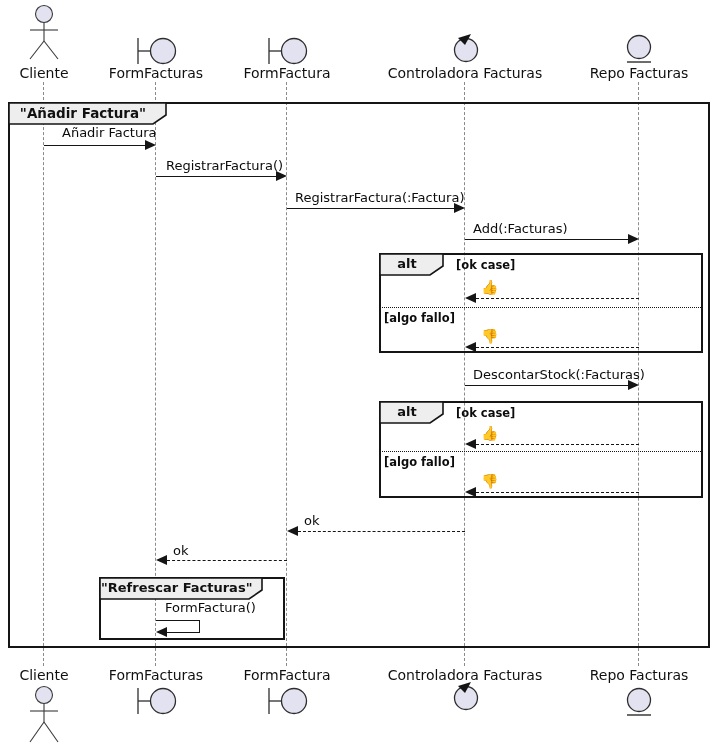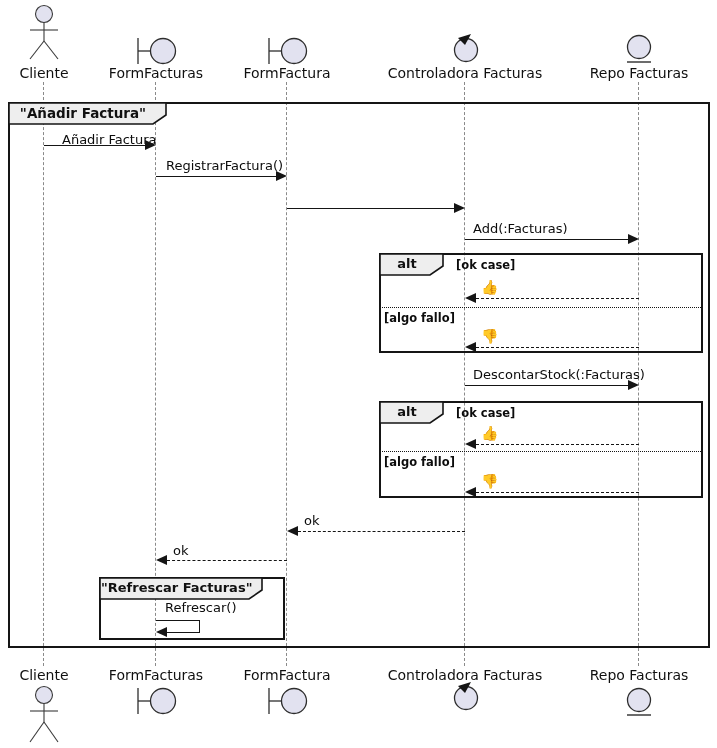--- a/index.html
+++ b/index.html
@@ -67,28 +67,29 @@
   <div class="plabel" style="left:207px;top:65px">FormFactura</div>
   <div class="plabel" style="left:385px;top:65px">Controladora Facturas</div>
   <div class="plabel" style="left:559px;top:65px">Repo Facturas</div>
 
   <div class="frame" style="left:8px;top:102px;width:702px;height:546px"></div>
   <svg class="pent" style="left:8px;top:102px" width="160" height="23">
     <polygon points="1,1 158,1 158,13 145,22 1,22" fill="#EEEEEE" stroke="#151515" stroke-width="1.6"></polygon>
   </svg>
   <div class="pent-text" style="left:10px;top:105px;width:146px;font-size:13.5px">"Añadir Factura"</div>
 
-  <div class="msg" style="left:62px;top:132px">Añadir Factura</div>
+  <div class="msg" style="left:62px;top:125px">Añadir Factura</div>
   <div class="line" style="left:44px;top:145px;width:104px"></div>
   <div class="ah r" style="left:145px;top:140px"></div>
 
   <div class="msg" style="left:166px;top:158px">RegistrarFactura()</div>
   <div class="line" style="left:156px;top:176px;width:123px"></div>
   <div class="ah r" style="left:276px;top:171px"></div>
 
+  <div class="msg" style="left:295px;top:190px">RegistrarFactura(:Factura)</div>
   <div class="line" style="left:287px;top:208px;width:170px"></div>
   <div class="ah r" style="left:454px;top:203px"></div>
 
   <div class="msg" style="left:473px;top:221px">Add(:Facturas)</div>
   <div class="line" style="left:465px;top:239px;width:166px"></div>
   <div class="ah r" style="left:628px;top:234px"></div>
 
   <div class="frame" style="left:379px;top:253px;width:324px;height:100px"></div>
   <svg class="pent" style="left:379px;top:253px" width="66" height="23">
     <polygon points="1,1 64,1 64,13 51,22 1,22" fill="#EEEEEE" stroke="#151515" stroke-width="1.6"></polygon>
@@ -130,21 +131,21 @@
   <div class="msg" style="left:173px;top:543px">ok</div>
   <div class="line ret" style="left:167px;top:560px;width:120px"></div>
   <div class="ah l" style="left:156px;top:555px"></div>
 
   <div class="frame" style="left:99px;top:577px;width:186px;height:63px"></div>
   <svg class="pent" style="left:99px;top:577px" width="165" height="23">
     <polygon points="1,1 163,1 163,13 150,22 1,22" fill="#EEEEEE" stroke="#151515" stroke-width="1.6"></polygon>
   </svg>
   <div class="pent-text" style="left:101px;top:580px;width:150px">"Refrescar Facturas"</div>
 
-  <div class="msg" style="left:165px;top:600px">Refrescar()</div>
+  <div class="msg" style="left:165px;top:600px">FormFactura()</div>
   <div class="line" style="left:156px;top:620px;width:44px"></div>
   <div class="vline" style="left:199px;top:620px;height:12px"></div>
   <div class="line" style="left:167px;top:632px;width:33px"></div>
   <div class="ah l" style="left:156px;top:627px"></div>
 
   <div class="plabel" style="left:-36px;top:667px">Cliente</div>
   <div class="plabel" style="left:76px;top:667px">FormFacturas</div>
   <div class="plabel" style="left:207px;top:667px">FormFactura</div>
   <div class="plabel" style="left:385px;top:667px">Controladora Facturas</div>
   <div class="plabel" style="left:559px;top:667px">Repo Facturas</div>

